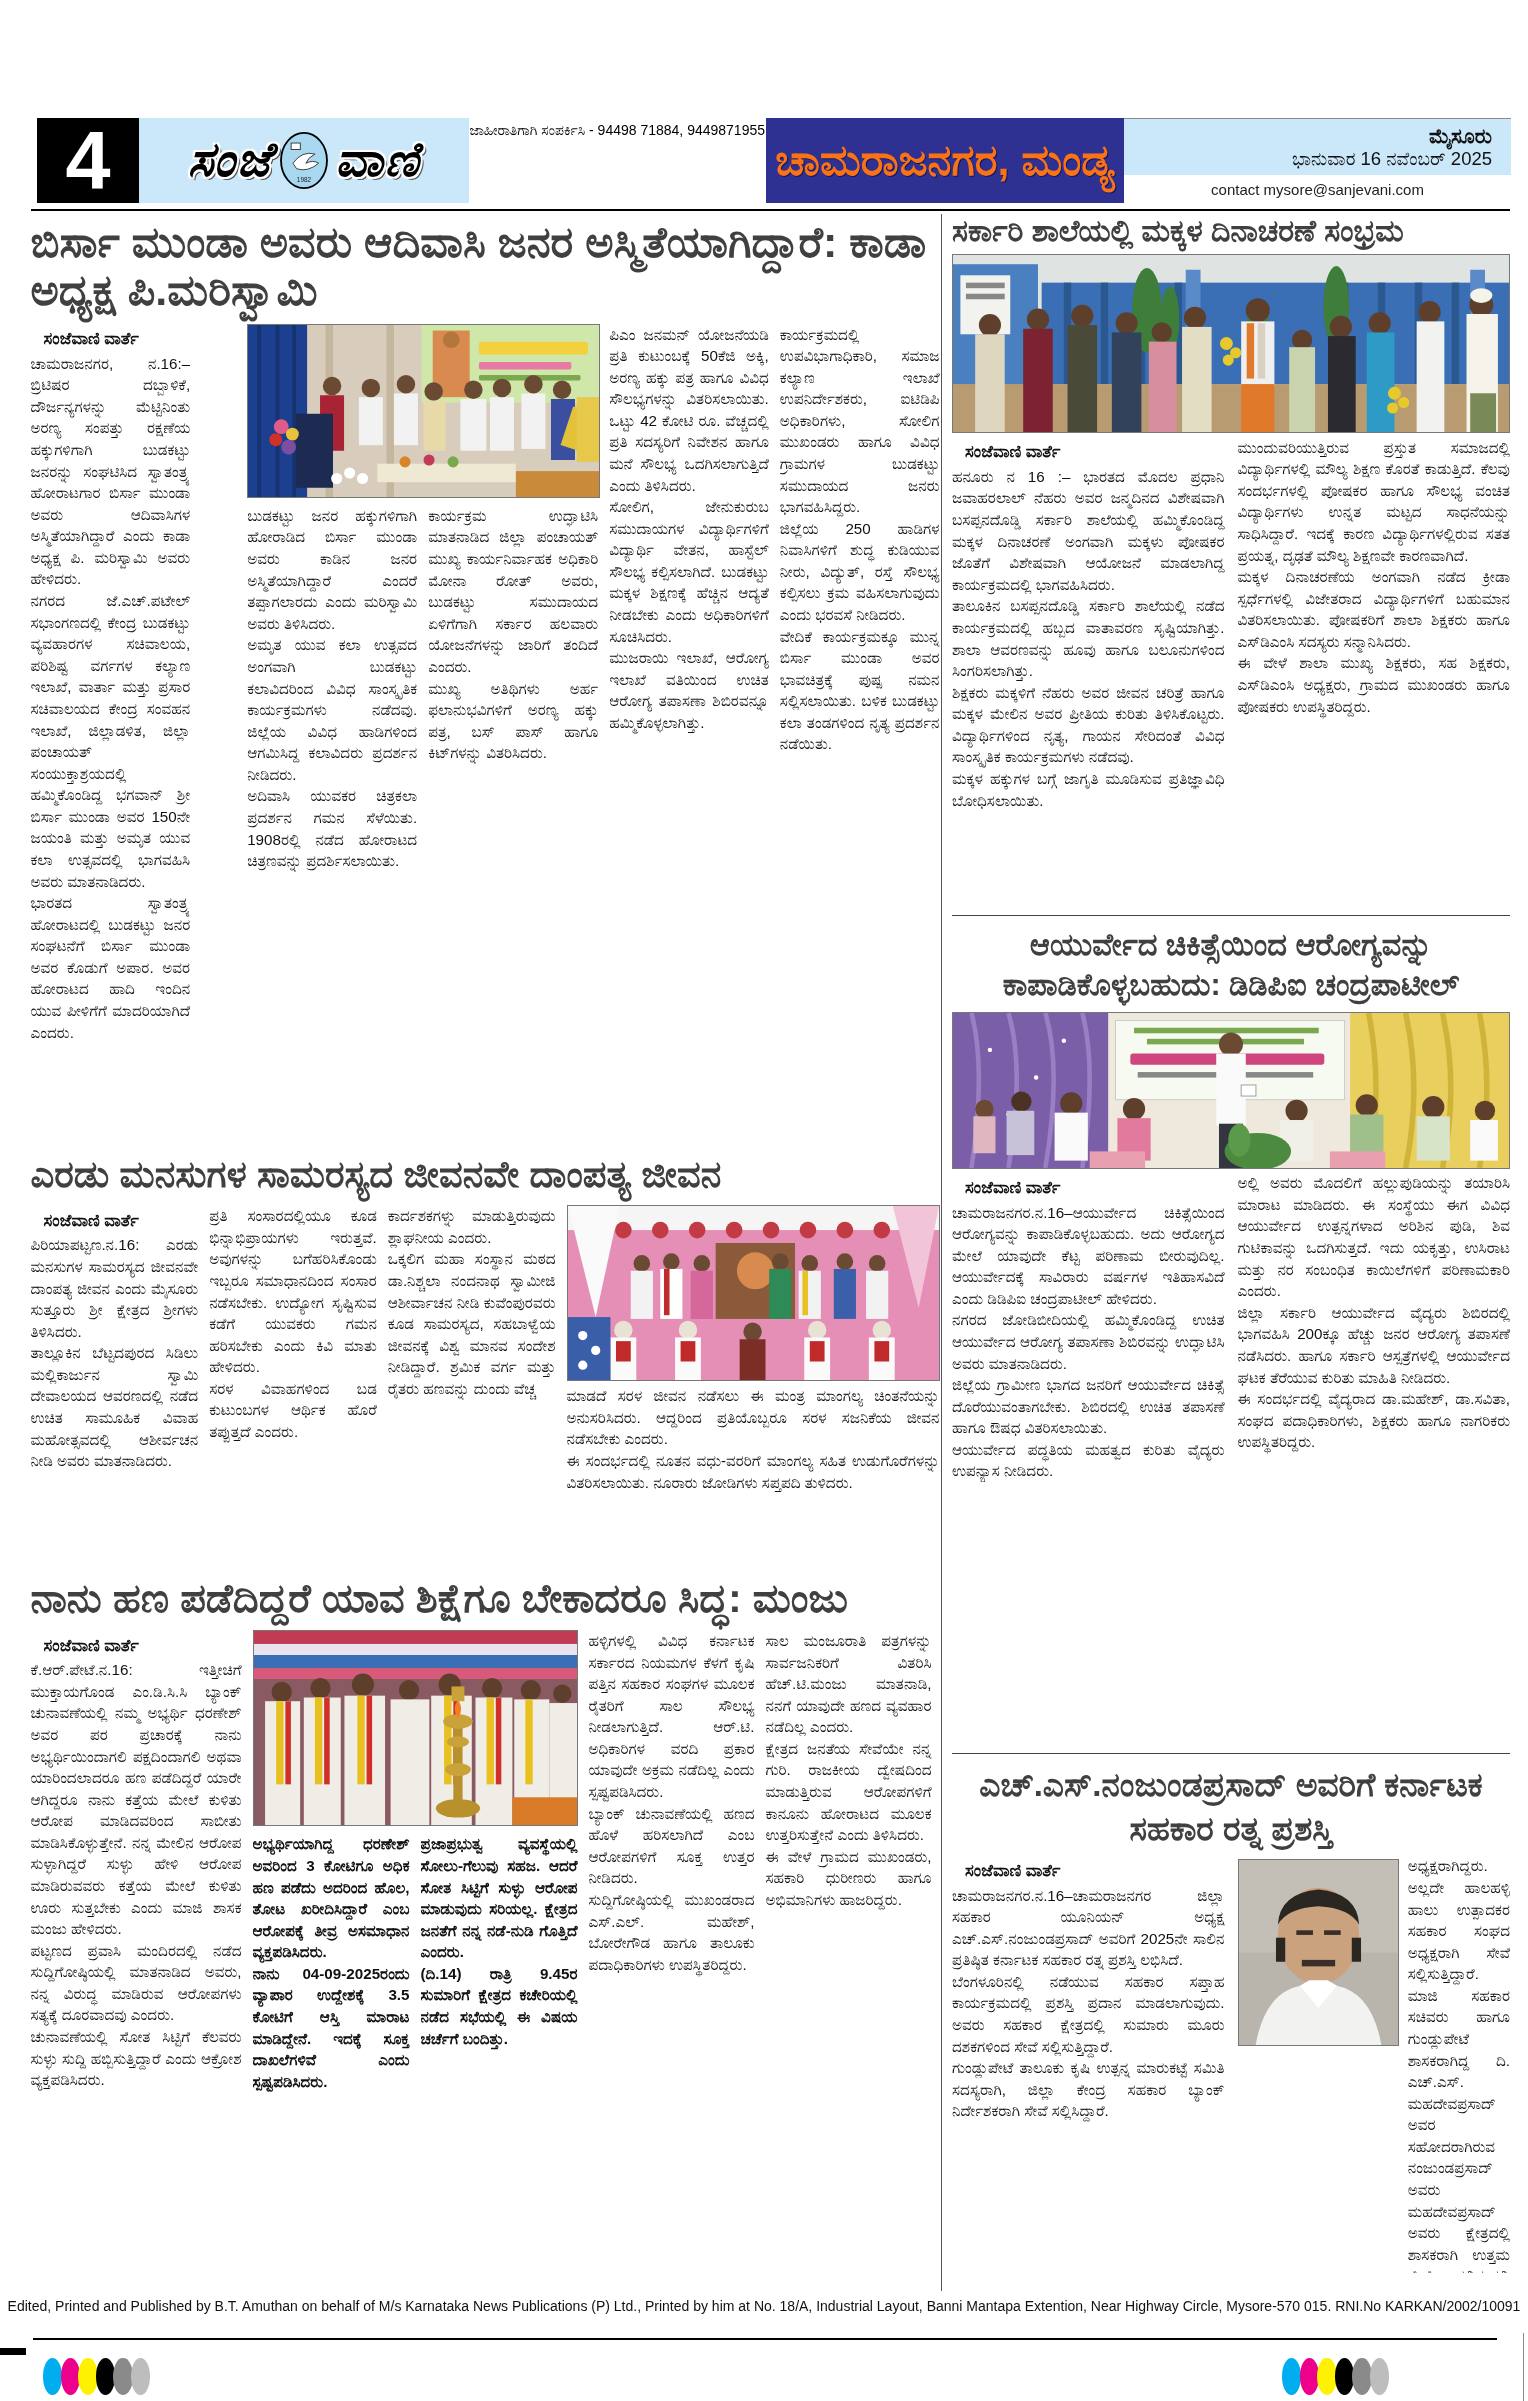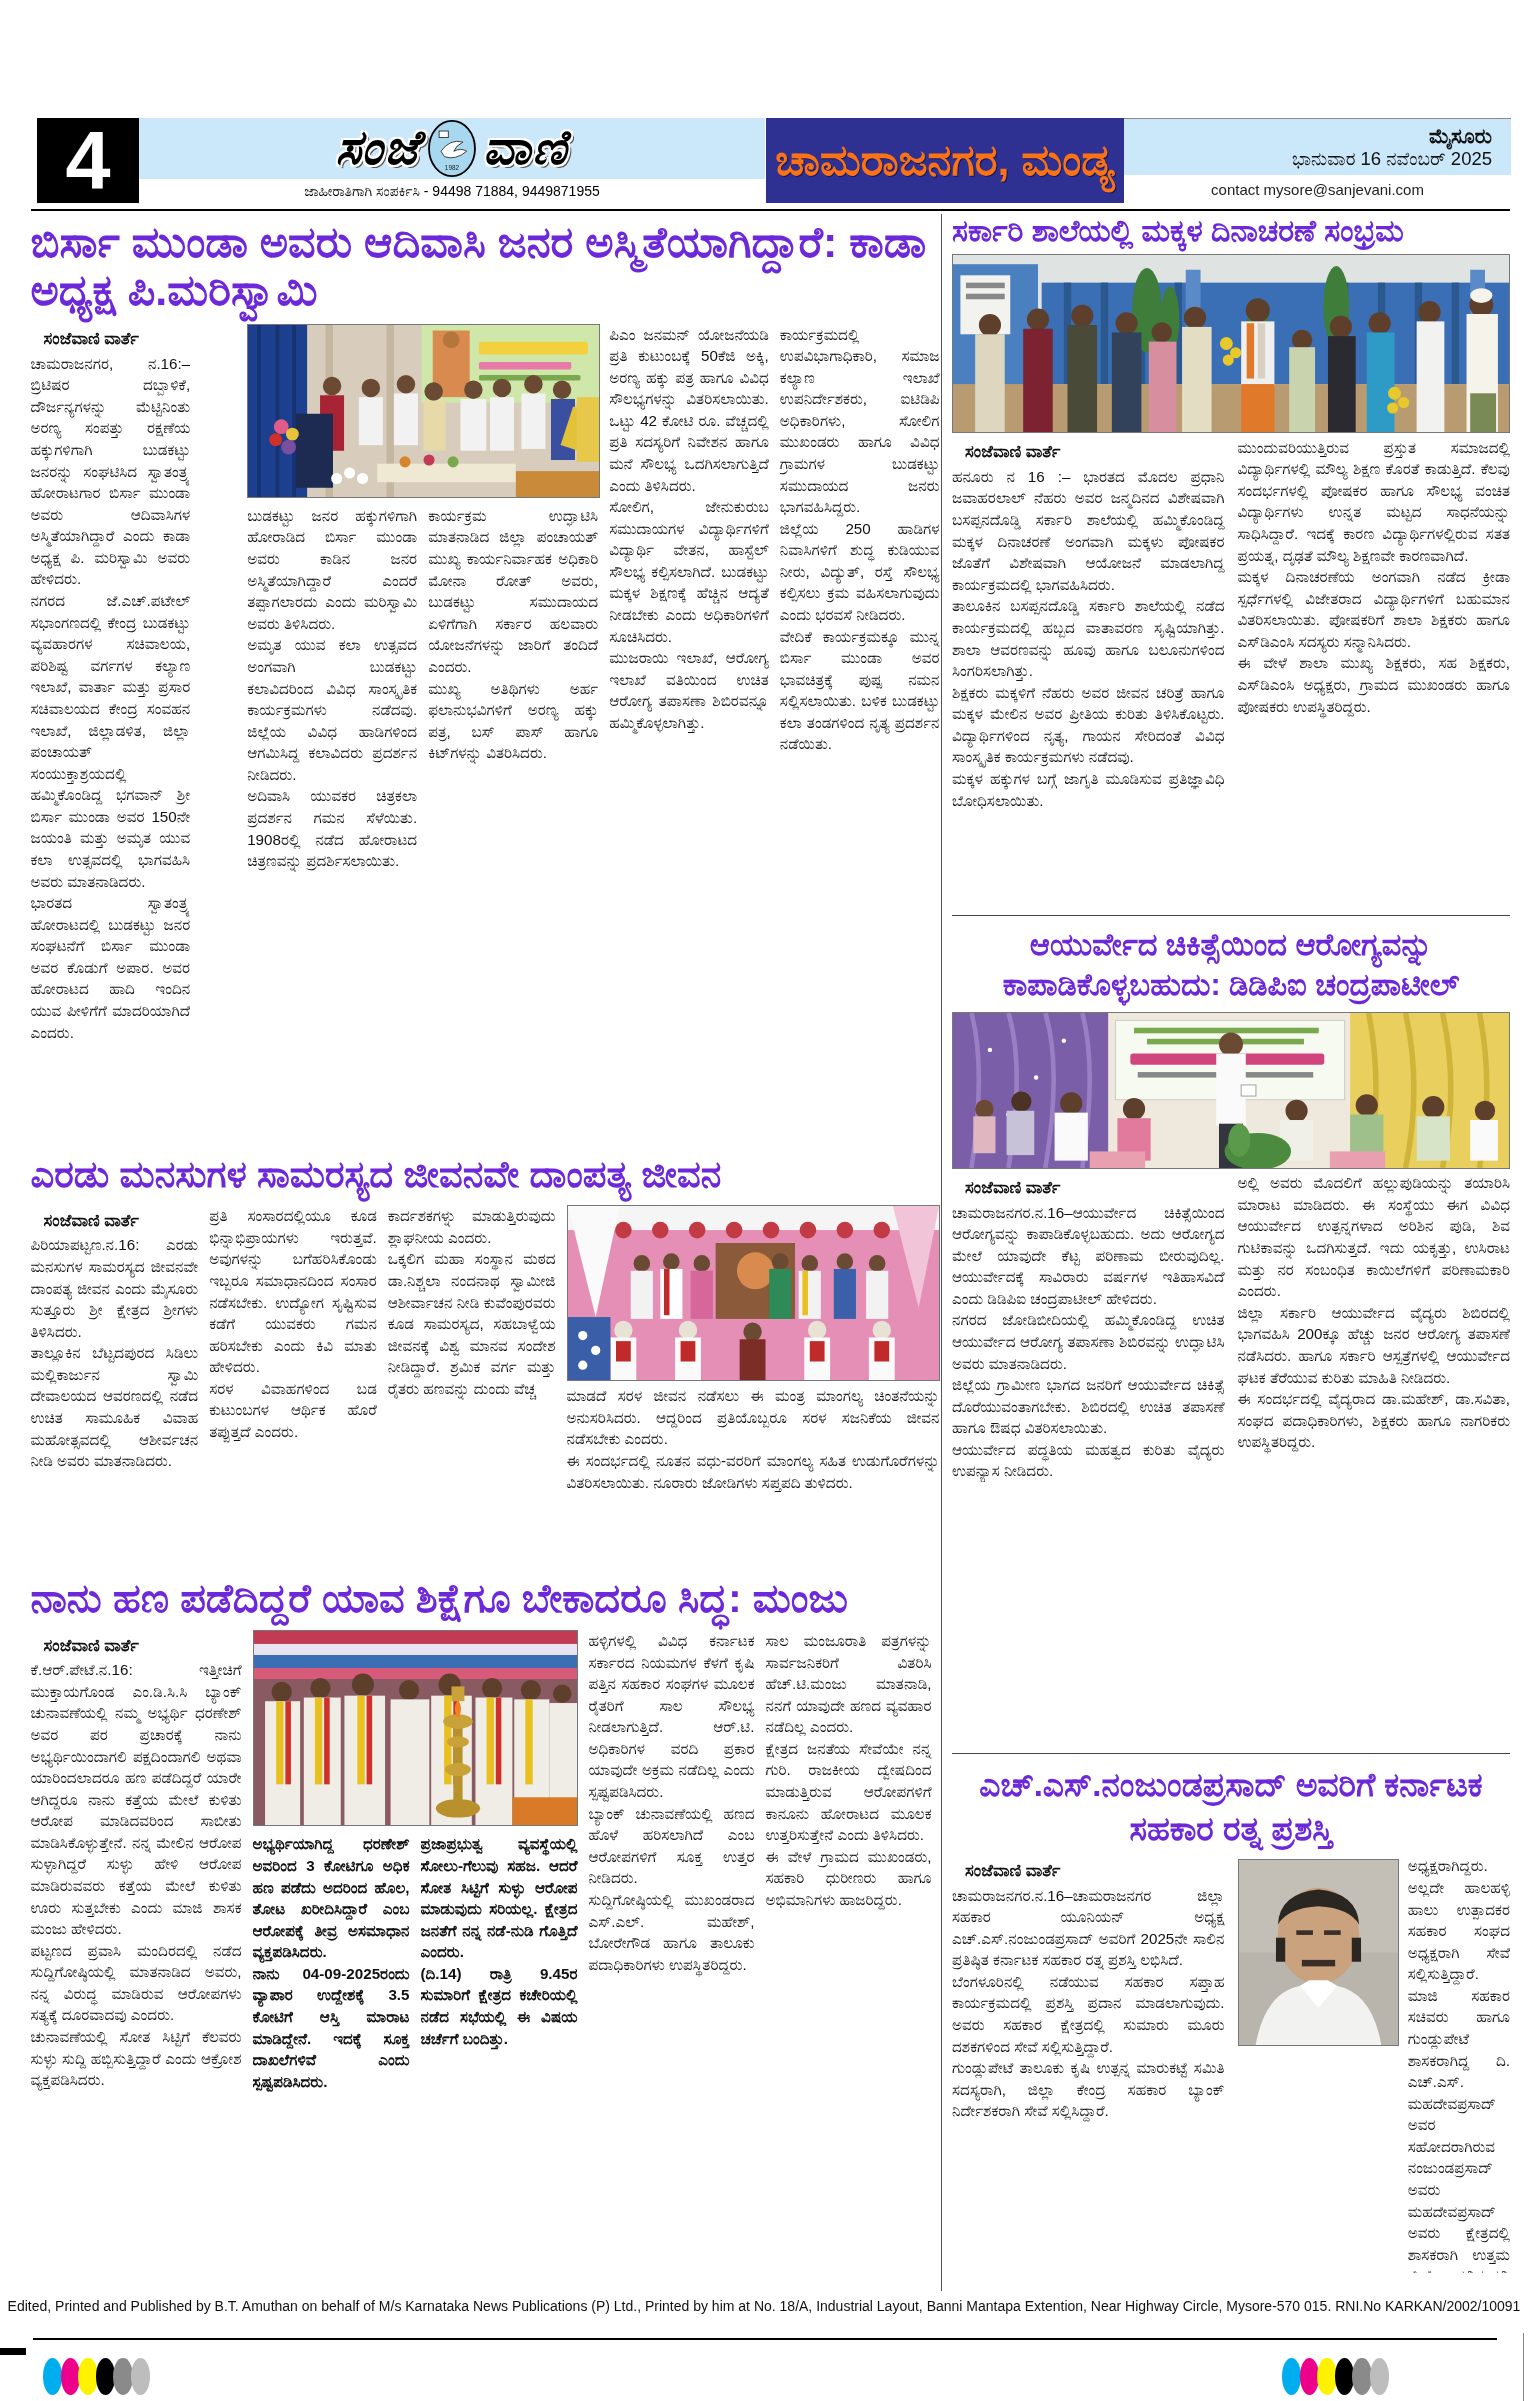--- a/index.html
+++ b/index.html
@@ -2,41 +2,41 @@
 <html lang="kn" style="font-size:15px"><head>
 <meta charset="utf-8">
 <style>
   html,body{margin:0;padding:0;background:#9a9a9a;}
   .page{position:relative;width:1528px;height:2401px;background:#ffffff;
         font-family:"Liberation Sans",sans-serif;color:#111;overflow:hidden;}
   
   .hdr{position:absolute;left:37px;top:118px;width:1474px;height:85px;display:flex;}
   .pgnum{width:102px;background:#000;color:#fff;font-weight:bold;font-size:81px;
          display:flex;align-items:center;justify-content:center;line-height:1;}
-  .mast{width:626px;display:flex;flex-direction:column;border-right:1.8px solid #fff;}
+  .mast{width:626px;display:flex;flex-direction:row;border-right:1.8px solid #fff;}
   .mast-top{flex:1;background:#cbe7fa;display:flex;align-items:center;justify-content:center;gap:7.4px;}
   .logo-txt{font-size:48px;font-weight:900;font-style:italic;color:#000;
             text-shadow:1.8px 1.8px 0 #fff,-1.8px -1.8px 0 #fff,1.8px -1.8px 0 #fff,-1.8px 1.8px 0 #fff,2.8px 2.8px 0 #555;
             letter-spacing:1.8px;}
   .dove{width:48px;height:57px;}
   .mast-bot{height:24px;background:#fff;font-size:14px;display:flex;align-items:center;justify-content:center;color:#000;}
   .region{width:358px;background:#2e3192;color:#f97316;display:flex;align-items:center;justify-content:center;
           font-weight:900;font-size:43px;text-shadow:0.9px 0.9px 0 #14155e;white-space:nowrap;}
   .datebox{flex:1;display:flex;flex-direction:column;}
   .datebox-top{height:57px;background:#cbe7fa;border-top:0.9px solid #8a8a8a;
                display:flex;flex-direction:column;align-items:flex-end;justify-content:center;padding-right:19px;box-sizing:border-box;}
   .city{font-weight:bold;font-size:20.3px;}
   .date{font-size:18.5px;}
   .email{flex:1;background:#fff;display:flex;align-items:center;justify-content:center;font-size:15px;color:#222;}
   .hdr-rule{position:absolute;left:30.5px;top:209px;width:1479px;height:1.8px;background:#000;}
   .vdivider{position:absolute;left:941px;top:214px;width:0.9px;height:2077px;background:#555;}
   
   .leftcol{position:absolute;left:30.5px;top:218px;width:909px;}
   .rightcol{position:absolute;left:952px;top:214px;width:558px;}
-  h1,h2{margin:0;color:#6d28d9;font-weight:900;}
+  h1,h2{margin:0;color:#404040;font-weight:900;}
   .hl-a1{font-size:43px;line-height:1.12;}
   .hl-a2{font-size:37px;line-height:1.15;margin-top:15px;white-space:nowrap;}
   .hl-a3{font-size:40px;line-height:1.15;margin-top:16.6px;white-space:nowrap;}
   .hl-b1{font-size:30px;line-height:1.15;}
   .hl-b2{font-size:30.5px;line-height:1.3;text-align:center;}
   .hl-b3{font-size:33px;line-height:1.35;text-align:center;}
   .byline{font-weight:bold;font-size:16.6px;margin:5.5px 0 3.7px 13px;}
   .coltext{font-size:15.2px;line-height:1.42;text-align:justify;white-space:pre-line;overflow:hidden;}
   .flexrow{display:flex;gap:11px;}
   .tcol{overflow:hidden;}

